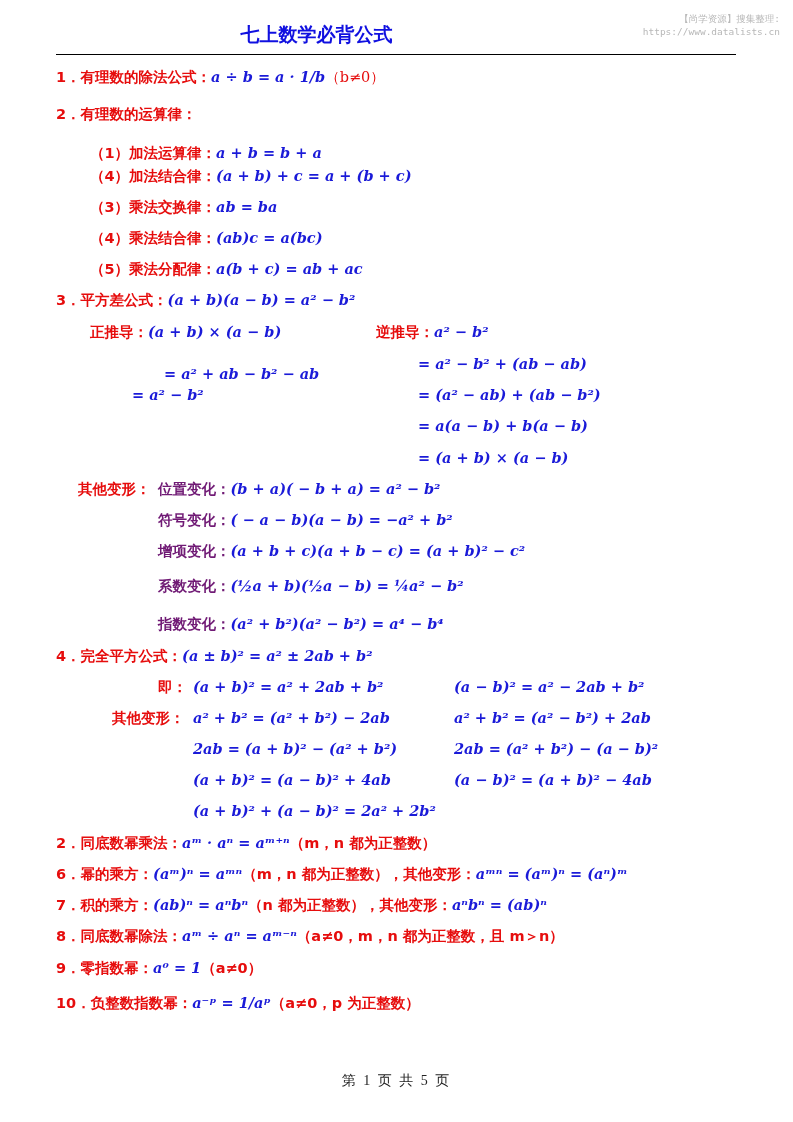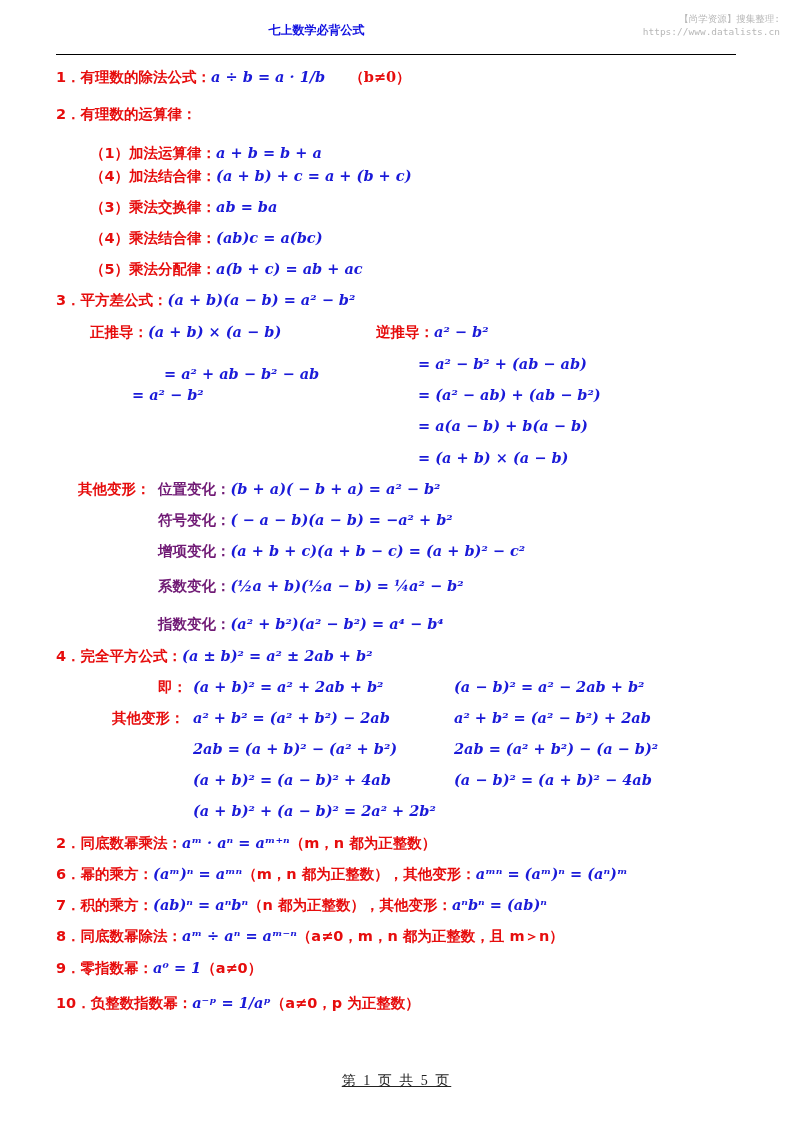--- a/index.html
+++ b/index.html
@@ -1,30 +1,30 @@
 <!DOCTYPE html>
 <html><head>
 <meta charset="utf-8">
 <style>
   html, body { margin:0; padding:0; background:#ffffff; }
   body { width:793px; height:1122px; position:relative; overflow:hidden;
          font-family:"DejaVu Serif", "Liberation Serif", serif; }
   .abs { position:absolute; white-space:nowrap; }
   .title { left:0; width:633px; top:22px; text-align:center; color:#1010e0;
-           font-weight:bold; font-size:12px; font-family:"DejaVu Sans", sans-serif; }
+           font-weight:bold; font-size:19px; font-family:"DejaVu Sans", sans-serif; }
   .wm { right:13px; top:12px; text-align:right; color:#b8b8b8; font-size:9.5px; line-height:13px;
         font-family:"DejaVu Sans Mono", monospace; }
   .rule { left:56px; top:54px; width:680px; height:0; border-top:1.3px solid #000; }
   .line { font-size:14.5px; line-height:20px; font-weight:bold; }
   .red { color:#e60d0d; font-family:"DejaVu Sans", sans-serif; font-weight:bold; }
   .blue { color:#1a1ad8; font-family:"DejaVu Serif", serif; font-weight:bold; font-style:italic; }
   .bluecn { color:#701a75; font-family:Liberation Serif, serif; font-weight:bold; }
-  .redmath { color:#e60d0d; font-family:"DejaVu Serif", serif; font-weight:bold;margin-left:24px; }
+  .redmath { color:#e60d0d; font-family:"DejaVu Serif", serif; font-weight:normal; }
   .footer { left:0; width:793px; top:1072px; text-align:center; font-size:14px; color:#222;
-            font-family:"Liberation Serif", serif; letter-spacing:2px;text-decoration:underline; }
+            font-family:"Liberation Serif", serif; letter-spacing:2px; }
 </style>
 </head>
 <body>
 
 <div class="abs title">七上数学必背公式</div>
 <div class="abs wm">
   <div>【尚学资源】搜集整理:</div>
   <div>https://www.datalists.cn</div>
 </div>
 <div class="abs rule"></div>

